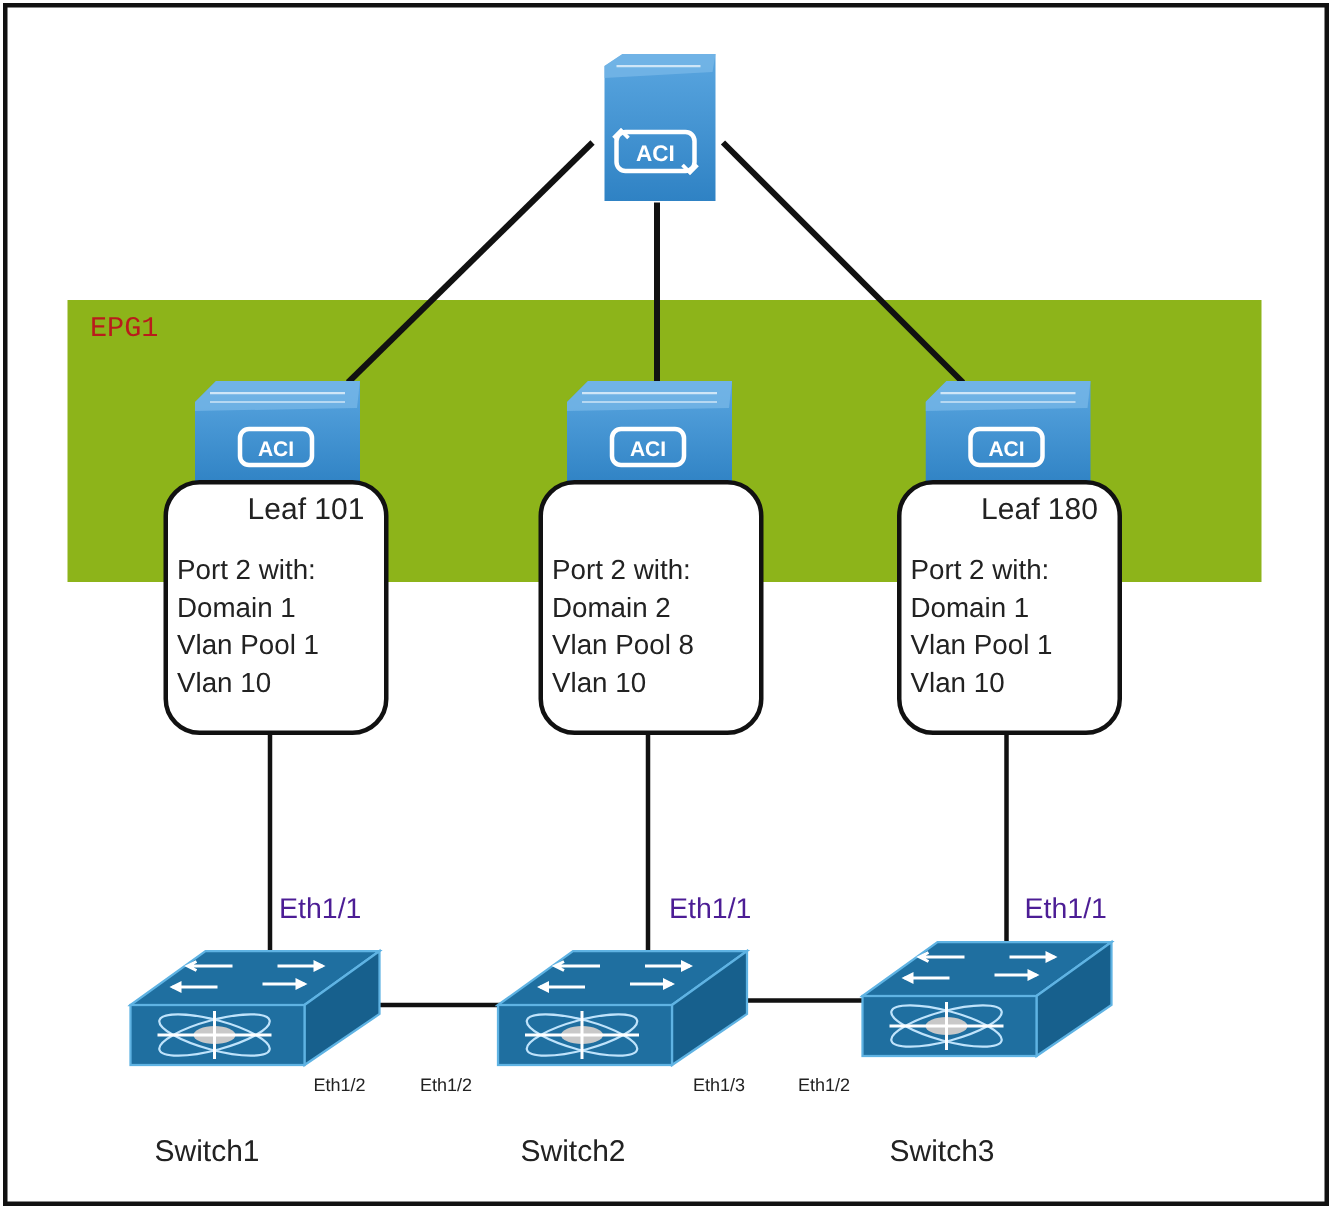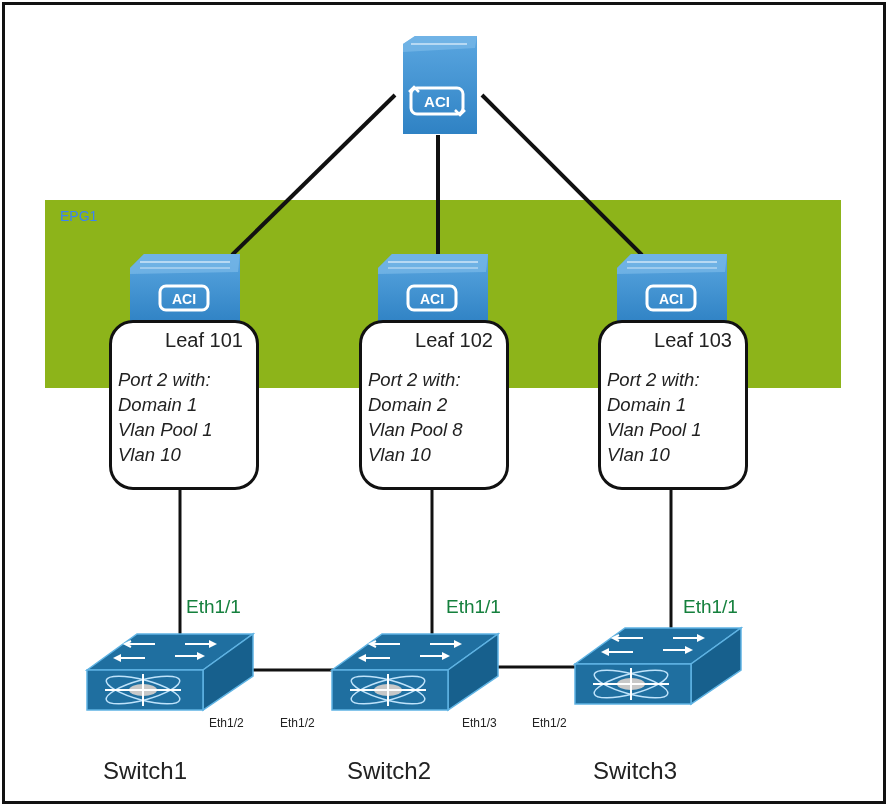--- a/index.html
+++ b/index.html
@@ -1,28 +1,28 @@
 <!DOCTYPE html>
 <html><head>
 <meta charset="utf-8">
 <style>
   html, body { margin: 0; padding: 0; background: #ffffff; }
   body { width: 888px; height: 806px; position: relative; overflow: hidden; font-family: "Liberation Sans", sans-serif; }
   .frame { position: absolute; left: 2px; top: 2px; width: 878px; height: 796px; border: 3px solid #111; background: #fff; }
   .epg-band { position: absolute; left: 45px; top: 200px; width: 796px; height: 188px; background: #8db41a; }
-  .epg-label { position: absolute; left: 60px; top: 208px; font-size: 14px; color: #3b82f6; }
+  .epg-label { position: absolute; left: 60px; top: 208px; font-size: 19px; color: #b91c1c; font-family: Liberation Mono, monospace; }
   svg.links { position: absolute; left: 0; top: 0; width: 888px; height: 806px; }
   .acibox { position: absolute; }
   .leaf-card { position: absolute; width: 150px; height: 170px; border: 3px solid #111; border-radius: 24px; background: #fff; box-sizing: border-box; }
   .leaf-title { position: absolute; left: 0; right: 0; top: 6px; text-align: center; font-size: 20px; color: #222; margin-left: 40px; }
-  .leaf-lines { position: absolute; left: 6px; top: 44px; font-size: 18.5px; line-height: 25px; color: #222; font-style: italic; }
+  .leaf-lines { position: absolute; left: 6px; top: 44px; font-size: 18.5px; line-height: 25px; color: #222; }
   .leaf-lines div { white-space: nowrap; }
-  .port-label { position: absolute; font-size: 19px; color: #15803d; }
+  .port-label { position: absolute; font-size: 19px; color: #4c1d95; }
   .port-small { position: absolute; font-size: 12px; color: #222; }
-  .sw-name { position: absolute; font-size: 24px; color: #222; }
+  .sw-name { position: absolute; font-size: 20px; color: #222; }
   .sw { position: absolute; }
 </style>
 </head>
 <body>
 
 <div class="frame"></div>
 <div class="epg-band"></div>
 <div class="epg-label">EPG1</div>
 
 <svg class="links" xmlns="http://www.w3.org/2000/svg">
@@ -89,30 +89,29 @@
 <div class="leaf-card" style="left:109px; top:320px;">
   <div class="leaf-title">Leaf 101</div>
   <div class="leaf-lines">
     <div>Port 2 with:</div>
     <div>Domain 1</div>
     <div>Vlan Pool 1</div>
     <div>Vlan 10</div>
   </div>
 </div>
 <div class="leaf-card" style="left:359px; top:320px;">
-  <div class="leaf-title">Leaf 102</div>
   <div class="leaf-lines">
     <div>Port 2 with:</div>
     <div>Domain 2</div>
     <div>Vlan Pool 8</div>
     <div>Vlan 10</div>
   </div>
 </div>
 <div class="leaf-card" style="left:598px; top:320px;">
-  <div class="leaf-title">Leaf 103</div>
+  <div class="leaf-title">Leaf 180</div>
   <div class="leaf-lines">
     <div>Port 2 with:</div>
     <div>Domain 1</div>
     <div>Vlan Pool 1</div>
     <div>Vlan 10</div>
   </div>
 </div>
 
 <div class="port-label" style="left:186px; top:596px;">Eth1/1</div>
 <div class="port-label" style="left:446px; top:596px;">Eth1/1</div>

